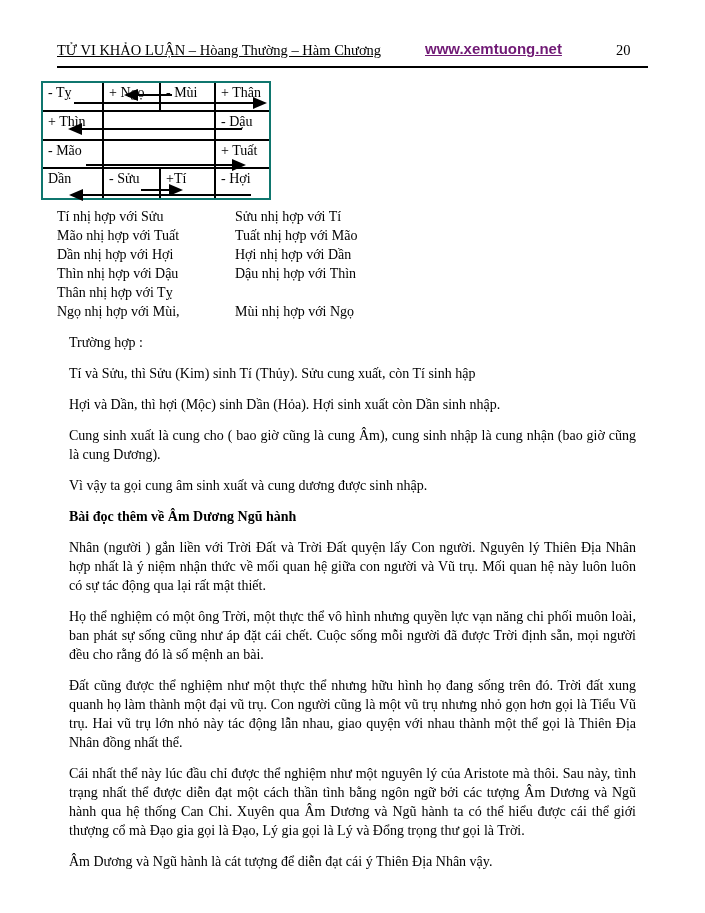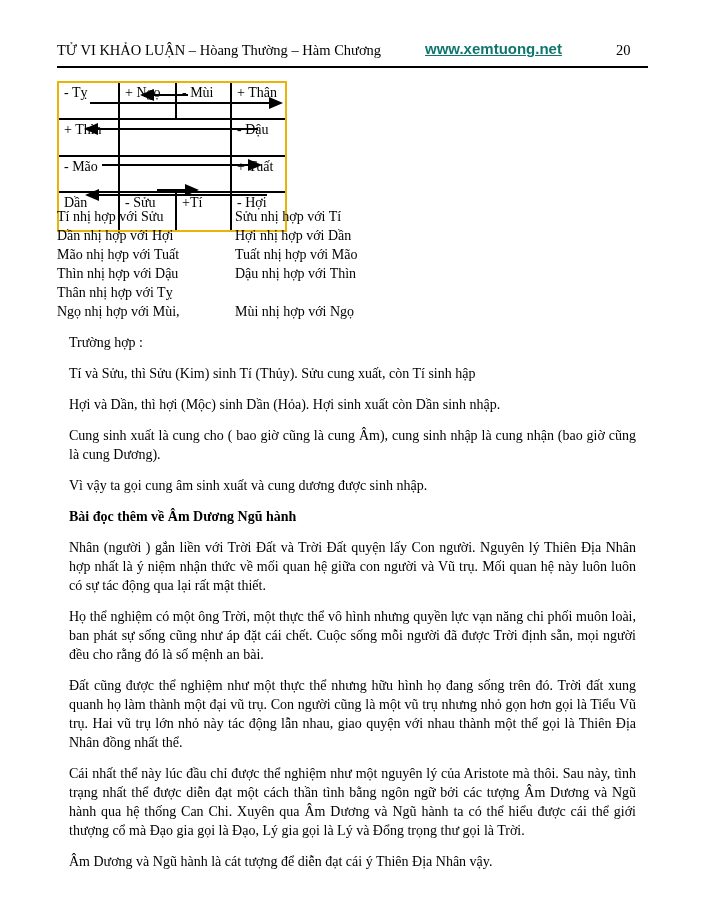--- a/index.html
+++ b/index.html
@@ -2,28 +2,28 @@
 <html><head>
 <meta charset="utf-8">
 <style>
   html,body { margin:0; padding:0; background:#fff; }
   .page {
     position:relative; width:705px; height:913px; background:#ffffff;
     font-family:"Liberation Serif", serif; color:#000;
     overflow:hidden;
   }
   
-  .hdr-title { position:absolute; left:57px; top:42px; font-size:14.5px; white-space:nowrap; }
+  .hdr-title { position:absolute; left:57px; top:42px; font-size:14.5px; white-space:nowrap;text-decoration:underline; }
   .hdr-link  { position:absolute; left:425px; top:40px; font-family:"Liberation Sans", sans-serif;
-               font-size:15px; font-weight:bold; color:#0f766e; text-decoration:underline; white-space:nowrap; }
+               font-size:15px; font-weight:bold; color:#701a75; text-decoration:underline; white-space:nowrap; }
   .hdr-page  { position:absolute; left:616px; top:42px; font-size:14.5px; }
   .hdr-rule  { position:absolute; left:57px; top:66px; width:591px; height:2px; background:#000; }
   
-  .diagram { position:absolute; left:57px; top:81px; width:230px; height:151px;
-             border:2px solid #eab308; box-sizing:border-box; font-size:14px; }
+  .diagram { position:absolute; left:41px; top:81px; width:230px; height:119px;
+             border:2px solid #0f766e; box-sizing:border-box; font-size:14px; }
   .dgrid { display:grid; width:100%; height:100%;
            grid-template-columns:61px 57px 55px 1fr;
            grid-template-rows:repeat(4, 1fr); }
   .cell { border-right:2px solid #000; border-bottom:2px solid #000;
           box-sizing:border-box; padding:2px 0 0 5px; white-space:nowrap; overflow:visible; }
   .cell.noR { border-right:none; }
   .cell.noB { border-bottom:none; }
   .cell.merge { grid-column:2 / span 2; }
   
   .shaft { position:absolute; height:2px; background:#000; }
@@ -99,26 +99,26 @@
     <div class="head-r a6h"></div>
   </div>
 
   <div class="content">
 
     <div class="pairrow">
       <span class="lcol">Tí nhị hợp với Sửu</span>
       <span>Sửu nhị hợp với Tí</span>
     </div>
     <div class="pairrow">
+      <span class="lcol">Mão nhị hợp với Tuất</span>
+      <span>Tuất nhị hợp với Mão</span>
+    </div>
+    <div class="pairrow">
       <span class="lcol">Dần nhị hợp với Hợi</span>
       <span>Hợi nhị hợp với Dần</span>
-    </div>
-    <div class="pairrow">
-      <span class="lcol">Mão nhị hợp với Tuất</span>
-      <span>Tuất nhị hợp với Mão</span>
     </div>
     <div class="pairrow">
       <span class="lcol">Thìn nhị hợp với Dậu</span>
       <span>Dậu nhị hợp với Thìn</span>
     </div>
     <div class="pairrow">
       <span>Thân nhị hợp với Tỵ</span>
     </div>
     <div class="pairrow">
       <span class="lcol">Ngọ nhị hợp với Mùi,</span>

